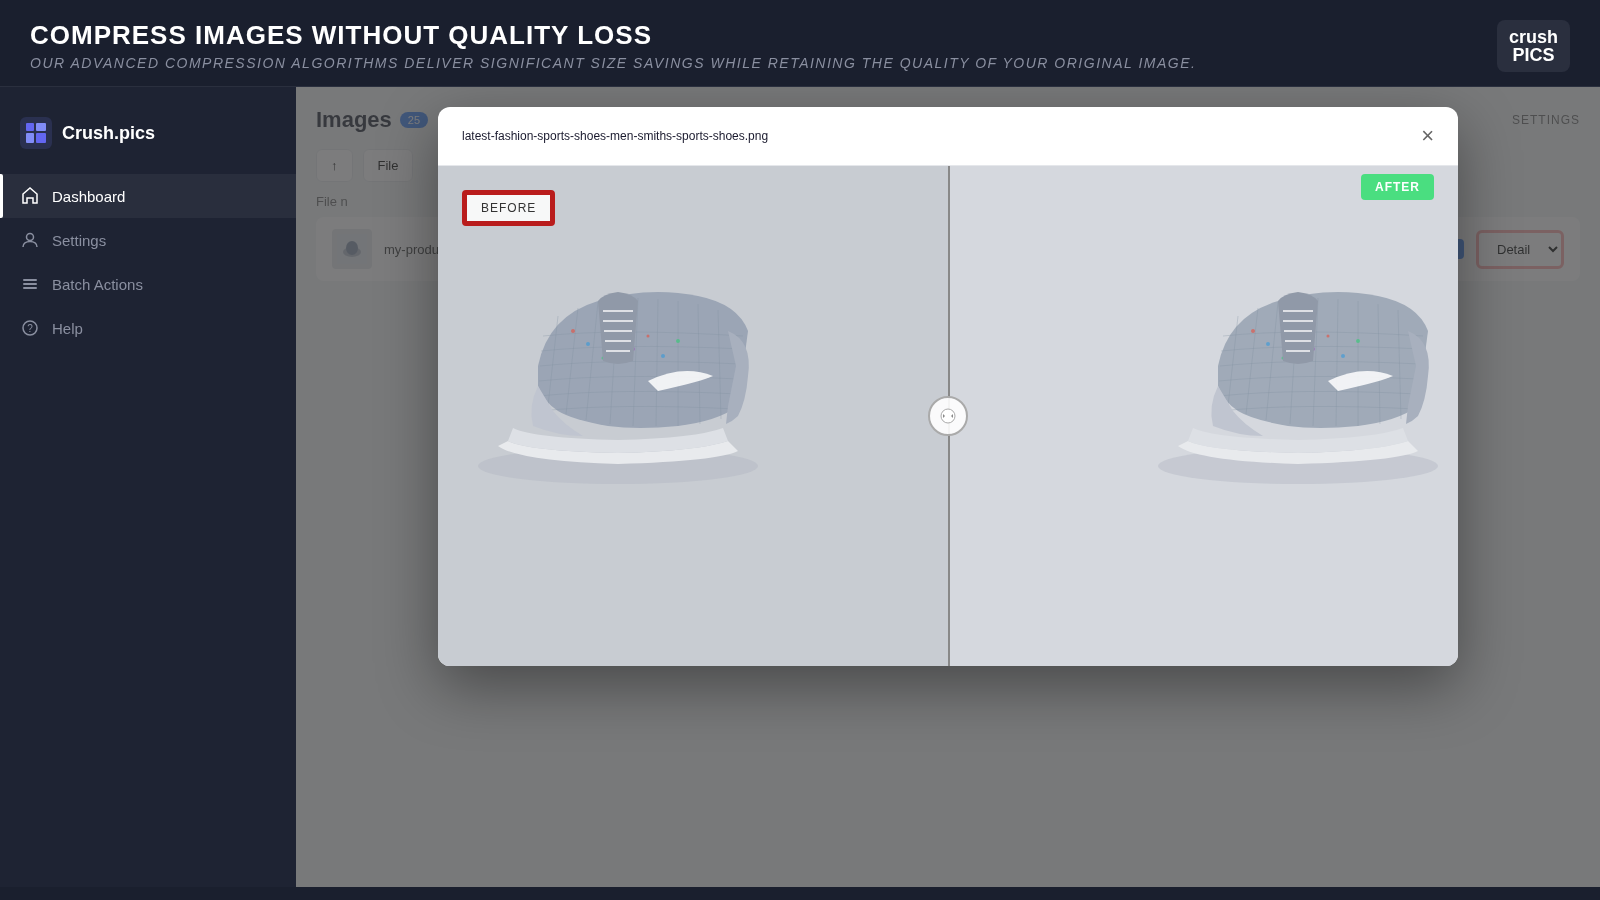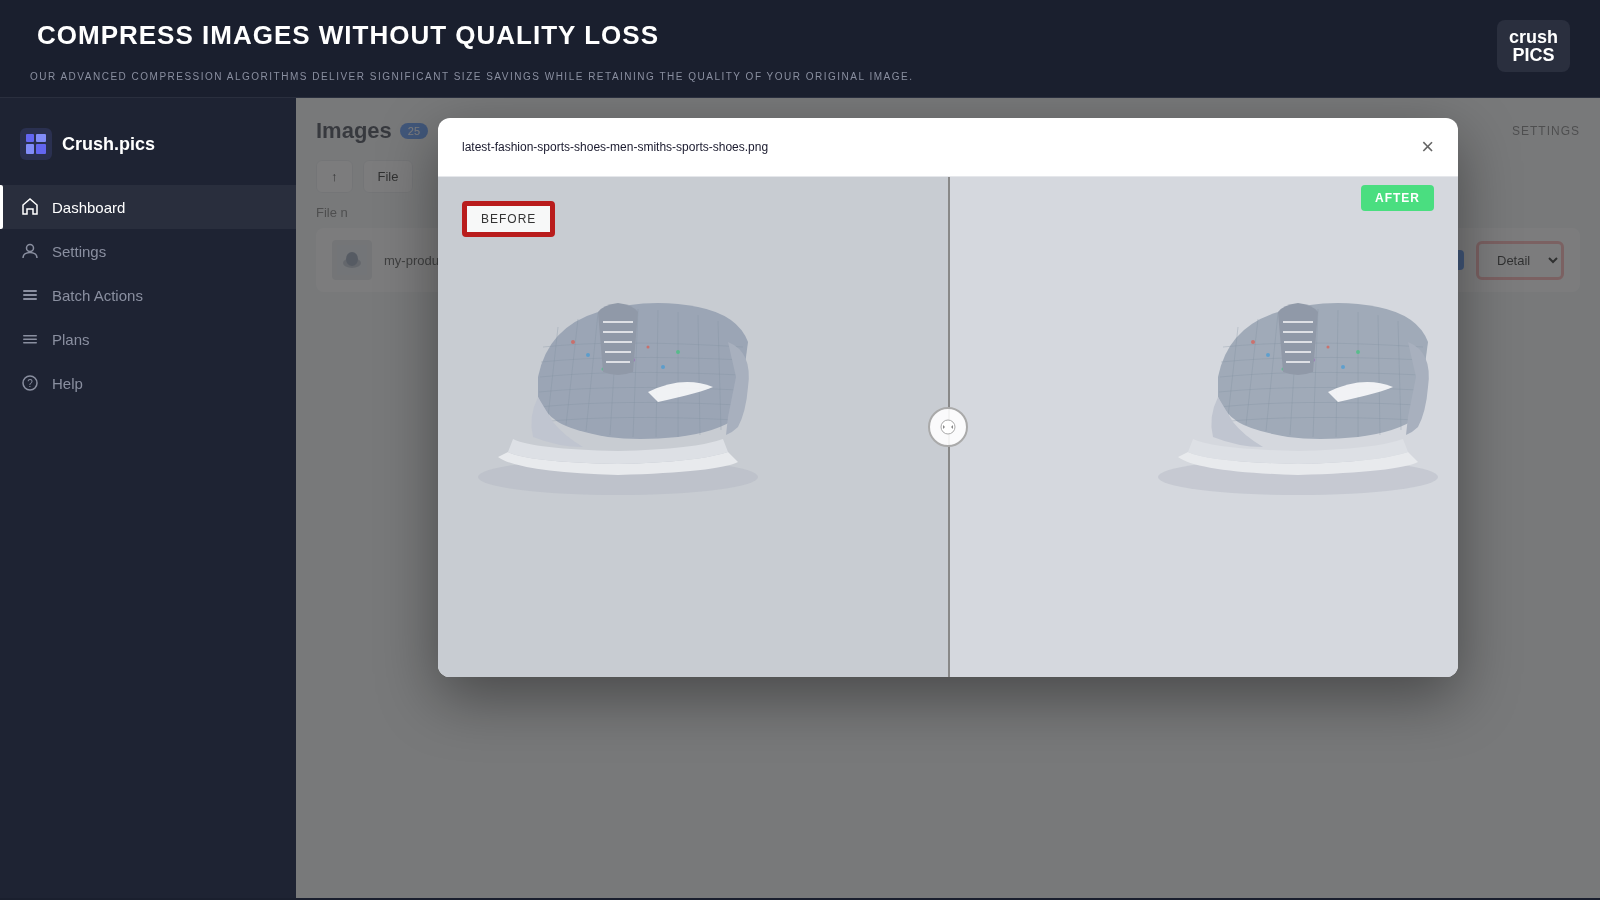--- a/index.html
+++ b/index.html
@@ -10,28 +10,28 @@
       background: #1a1f2e;
       padding: 20px 30px 15px;
       border-bottom: 1px solid #2a2f3e;
     }
     .header-title {
       color: #ffffff;
       font-size: 26px;
       font-weight: 700;
       letter-spacing: 1px;
       text-transform: uppercase;
-      margin-left: 7px;
     }
     .header-subtitle {
       color: #8a8fa0;
-      font-size: 10px;
+      font-size: 14px;
       letter-spacing: 1.5px;
       text-transform: uppercase;
-      margin-top: 20px;
+      margin-top: 4px;
+      font-style: italic;
     }
     .header-logo {
       position: absolute;
       top: 20px;
       right: 30px;
       background: #2a2f3e;
       border-radius: 8px;
       padding: 8px 12px;
       text-align: center;
     }
@@ -374,30 +374,20 @@
             <rect x="2" y="4" width="14" height="2" rx="1" fill="#8a8fa0"></rect>
             <rect x="2" y="8" width="14" height="2" rx="1" fill="#8a8fa0"></rect>
             <rect x="2" y="12" width="14" height="2" rx="1" fill="#8a8fa0"></rect>
           </svg>
         </span>
         <span>Batch Actions</span>
       </li>
       <li class="sidebar-nav-item">
         <span class="sidebar-icon">
           <svg width="18" height="18" viewBox="0 0 18 18" fill="none">
-            <rect x="2" y="5" width="14" height="1.5" rx="0.75" fill="#8a8fa0"></rect>
-            <rect x="2" y="8.5" width="14" height="1.5" rx="0.75" fill="#8a8fa0"></rect>
-            <rect x="2" y="12" width="14" height="1.5" rx="0.75" fill="#8a8fa0"></rect>
-          </svg>
-        </span>
-        <span>Plans</span>
-      </li>
-      <li class="sidebar-nav-item">
-        <span class="sidebar-icon">
-          <svg width="18" height="18" viewBox="0 0 18 18" fill="none">
             <circle cx="9" cy="9" r="7" stroke="#8a8fa0" stroke-width="1.5"></circle>
             <text x="9" y="13" text-anchor="middle" font-size="10" fill="#8a8fa0">?</text>
           </svg>
         </span>
         <span>Help</span>
       </li>
     </ul>
   </div>
 
   <div class="content" style="position:relative;">

